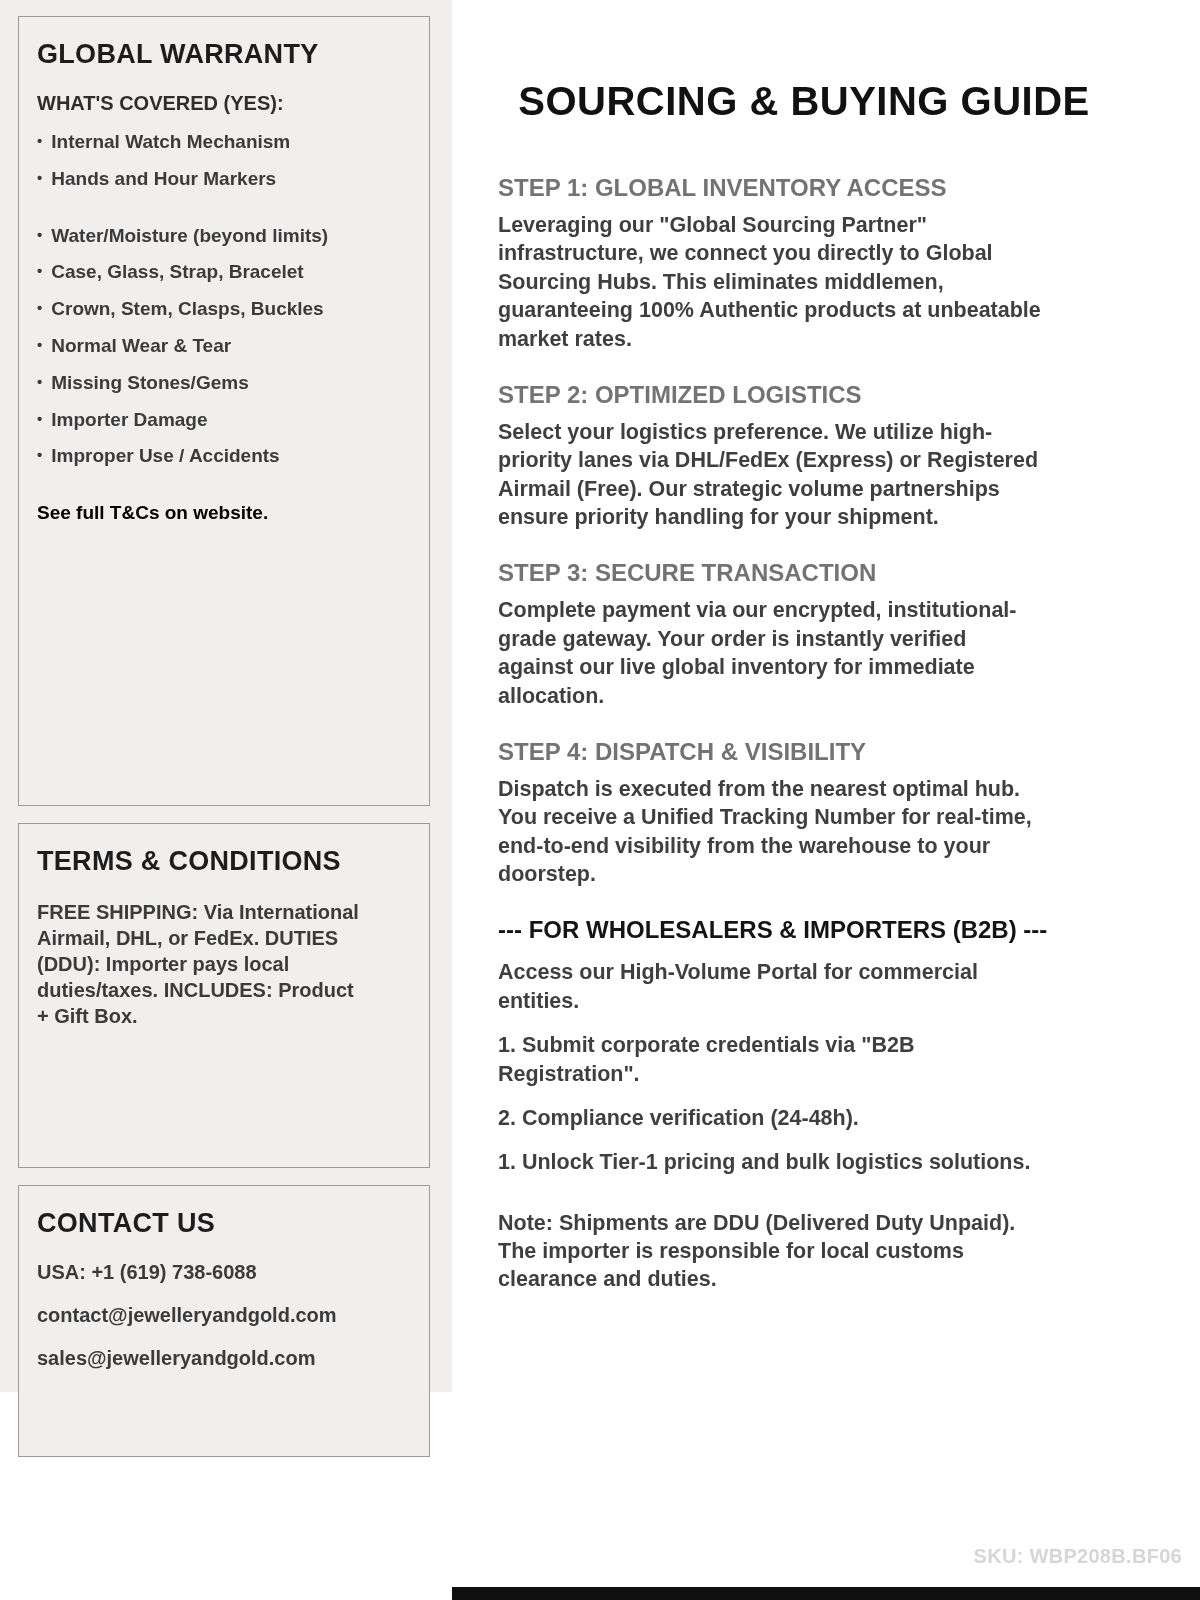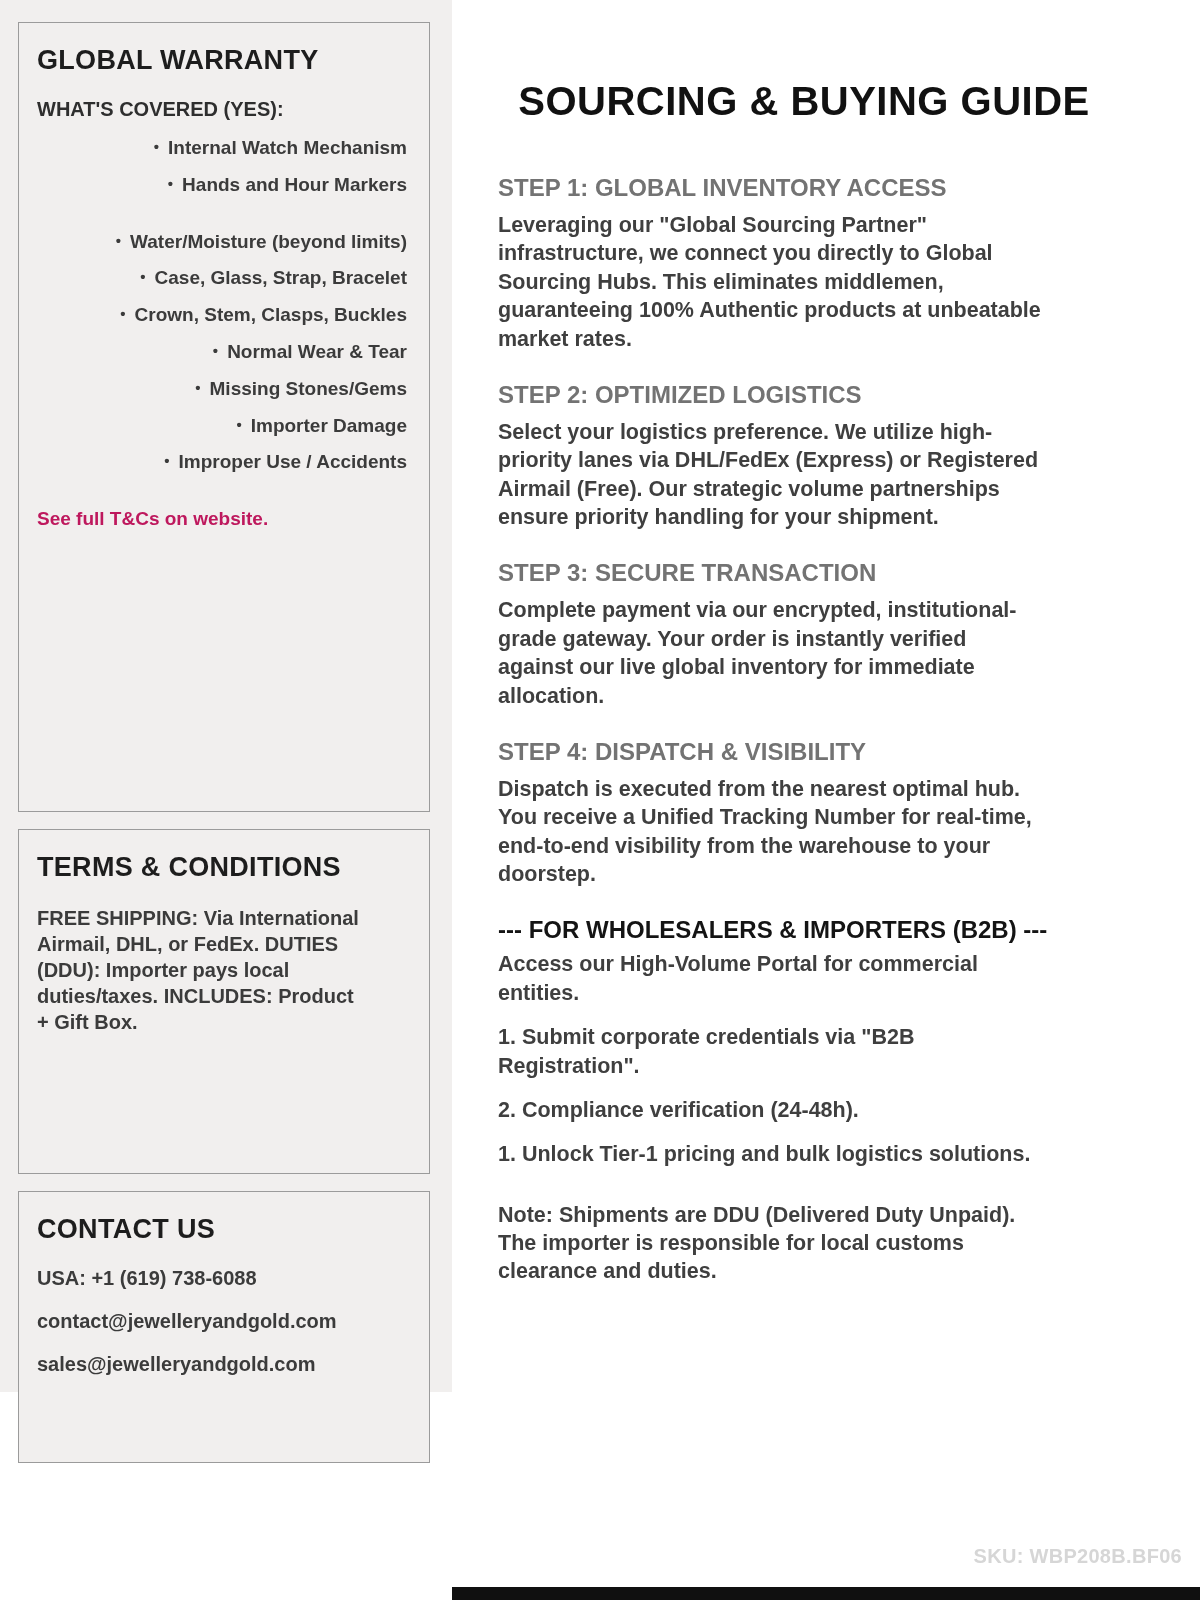--- a/index.html
+++ b/index.html
@@ -15,21 +15,21 @@
     width: 1200px;
     height: 1600px;
   }
 
   
   .sidebar {
     width: 452px;
     min-width: 452px;
     height: 1392px;
     background: #f1efee;
-    padding: 22px 22px 0 18px;
+    padding: 16px 22px 0 18px;
   }
   .card {
     border: 1px solid #9b9b9b;
     padding: 22px 22px 20px 18px;
     margin-bottom: 17px;
     background: #f1efee;
   }
   .card-warranty { min-height: 790px; }
   .card-terms    { min-height: 345px; }
   .card-contact  { min-height: 272px; }
@@ -47,33 +47,32 @@
     color: #2e2e2e;
     margin-bottom: 16px;
   }
   .card ul { list-style: none; margin-bottom: 34px; }
   .card li {
     font-size: 19px;
     font-weight: 600;
     color: #3b3b3b;
     margin-bottom: 14px;
     line-height: 1.2;
-    text-align: right;
   }
   .card li::before {
     content: "•";
     margin-right: 9px;
     font-size: 15px;
     position: relative;
     top: -2px;
   }
   .footnote {
     font-size: 19px;
     font-weight: 600;
-    color: #be185d;
+    color: #000000;
   }
   .terms-body {
     font-size: 20px;
     font-weight: 600;
     line-height: 1.3;
     color: #3b3b3b;
     max-width: 330px;
   }
   .contact-line {
     font-size: 20px;
@@ -109,21 +108,21 @@
     font-size: 21.5px;
     font-weight: 600;
     line-height: 1.32;
     color: #3f3f3f;
     max-width: 545px;
   }
   .b2b h2 {
     font-size: 24px;
     font-weight: bold;
     color: #141414;
-    margin-bottom: 6px;
+    margin-bottom: 14px;
     max-width: 600px;
   }
   .b2b p { margin-bottom: 16px; }
   .b2b .note { margin-top: 32px; }
 
   .sku {
     position: absolute;
     right: 18px;
     bottom: 32px;
     font-size: 20px;

